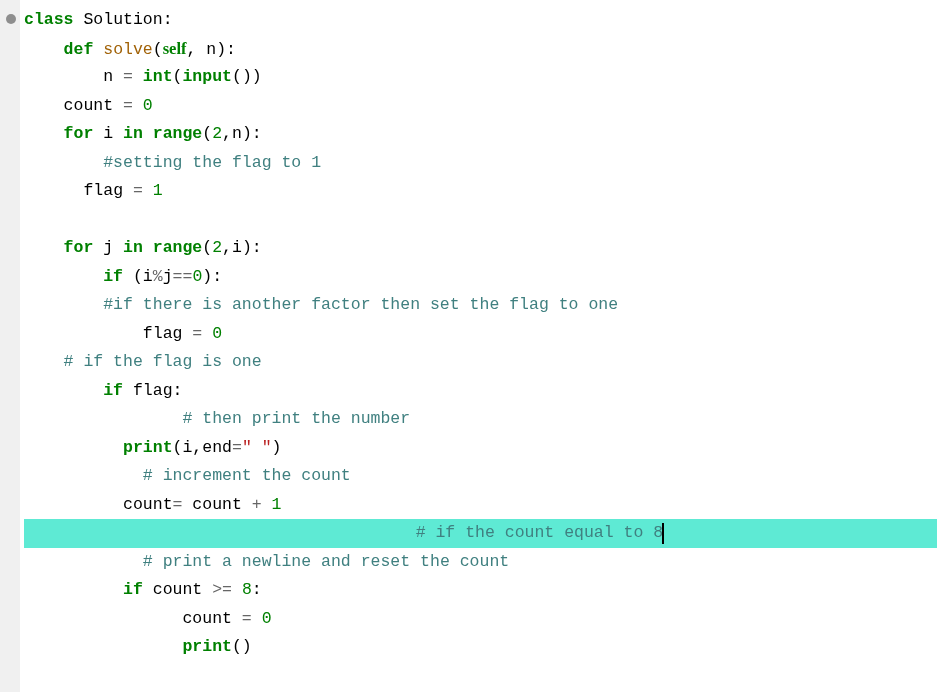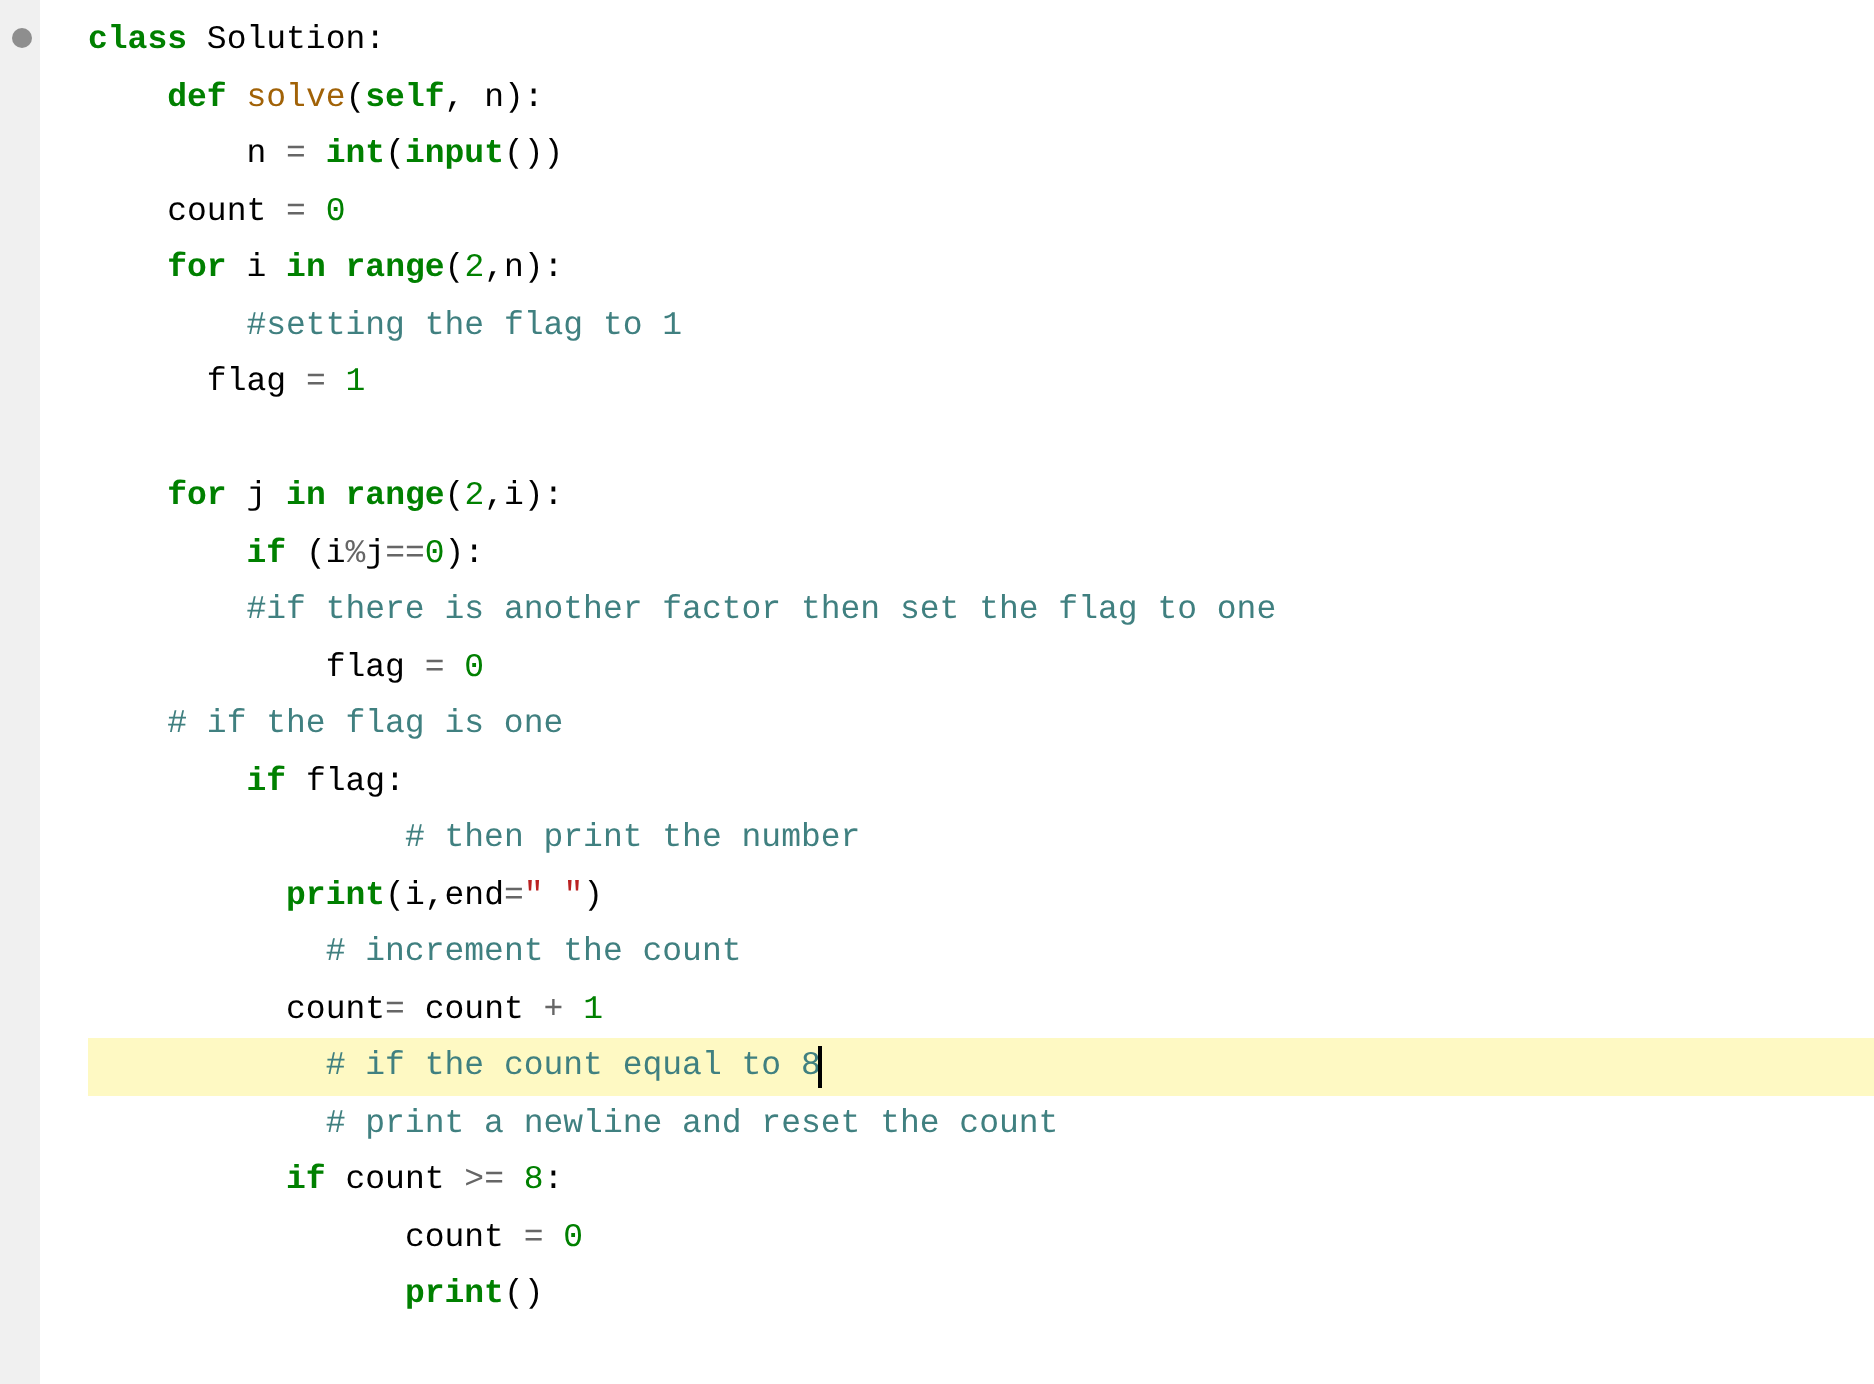--- a/index.html
+++ b/index.html
@@ -27,32 +27,33 @@
     position: absolute;
     top: 14px;
     left: 6px;
     width: 10px;
     height: 10px;
     border-radius: 50%;
     background: #8e8e8e;
   }
   .code-area {
     flex: 1;
-    padding: 6px 0 6px 24px;
+    padding: 6px 0 6px 4px;
     background: #ffffff;
     line-height: 28.5px;
     white-space: pre;
     position: relative;
   }
   .line {
     height: 28.5px;
     white-space: pre;
   }
   .line.highlighted {
-    background: #fef9c3;
+    background: #5eead4;
+    text-align: center;
   }
   .kw { color: #008000; font-weight: bold; }
   .def { color: #a16207; }
   .cls { color: #000000; }
   .builtin { color: #008000; font-weight: bold; }
   .num { color: #008000; }
   .str { color: #ba2121; }
   .comment { color: #408080; }
   .op { color: #666666; }
   .paren { color: #000000; }
@@ -60,21 +61,21 @@
   .caret {
     display: inline-block;
     width: 2px;
     height: 21px;
     background: #000000;
     vertical-align: text-bottom;
     position: relative;
     top: 2px;
     margin-left: -1px;
   }
-  .bold { font-weight: bold; }
+  .bold { font-weight: bold; font-family: Liberation Serif, serif; }
 </style>
 </head>
 <body>
 
 <div class="editor-container">
   <div class="gutter">
     <div class="breakpoint-dot"></div>
   </div>
   <div class="code-area" id="code-area"><div class="line"><span class="kw">class</span> <span class="cls">Solution</span><span class="paren">:</span></div><div class="line">    <span class="kw">def</span> <span class="def">solve</span><span class="paren">(</span><span class="builtin bold">self</span><span class="paren">,</span> <span class="name">n</span><span class="paren">):</span></div><div class="line">        <span class="name">n</span> <span class="op">=</span> <span class="builtin">int</span><span class="paren">(</span><span class="builtin">input</span><span class="paren">())</span></div><div class="line">    <span class="name">count</span> <span class="op">=</span> <span class="num">0</span></div><div class="line">    <span class="kw">for</span> <span class="name">i</span> <span class="kw">in</span> <span class="builtin">range</span><span class="paren">(</span><span class="num">2</span><span class="paren">,</span><span class="name">n</span><span class="paren">):</span></div><div class="line">        <span class="comment">#setting the flag to 1</span></div><div class="line">      <span class="name">flag</span> <span class="op">=</span> <span class="num">1</span></div><div class="line"></div><div class="line">    <span class="kw">for</span> <span class="name">j</span> <span class="kw">in</span> <span class="builtin">range</span><span class="paren">(</span><span class="num">2</span><span class="paren">,</span><span class="name">i</span><span class="paren">):</span></div><div class="line">        <span class="kw">if</span> <span class="paren">(</span><span class="name">i</span><span class="op">%</span><span class="name">j</span><span class="op">==</span><span class="num">0</span><span class="paren">):</span></div><div class="line">        <span class="comment">#if there is another factor then set the flag to one</span></div><div class="line">            <span class="name">flag</span> <span class="op">=</span> <span class="num">0</span></div><div class="line">    <span class="comment"># if the flag is one</span></div><div class="line">        <span class="kw">if</span> <span class="name">flag</span><span class="paren">:</span></div><div class="line">                <span class="comment"># then print the number</span></div><div class="line">          <span class="builtin">print</span><span class="paren">(</span><span class="name">i</span><span class="paren">,</span><span class="name">end</span><span class="op">=</span><span class="str">" "</span><span class="paren">)</span></div><div class="line">            <span class="comment"># increment the count</span></div><div class="line">          <span class="name">count</span><span class="op">=</span> <span class="name">count</span> <span class="op">+</span> <span class="num">1</span></div><div class="line highlighted">            <span class="comment"># if the count equal to 8</span><span class="caret"></span></div><div class="line">            <span class="comment"># print a newline and reset the count</span></div><div class="line">          <span class="kw">if</span> <span class="name">count</span> <span class="op">&gt;=</span> <span class="num">8</span><span class="paren">:</span></div><div class="line">                <span class="name">count</span> <span class="op">=</span> <span class="num">0</span></div><div class="line">                <span class="builtin">print</span><span class="paren">()</span></div></div>
 </div>

